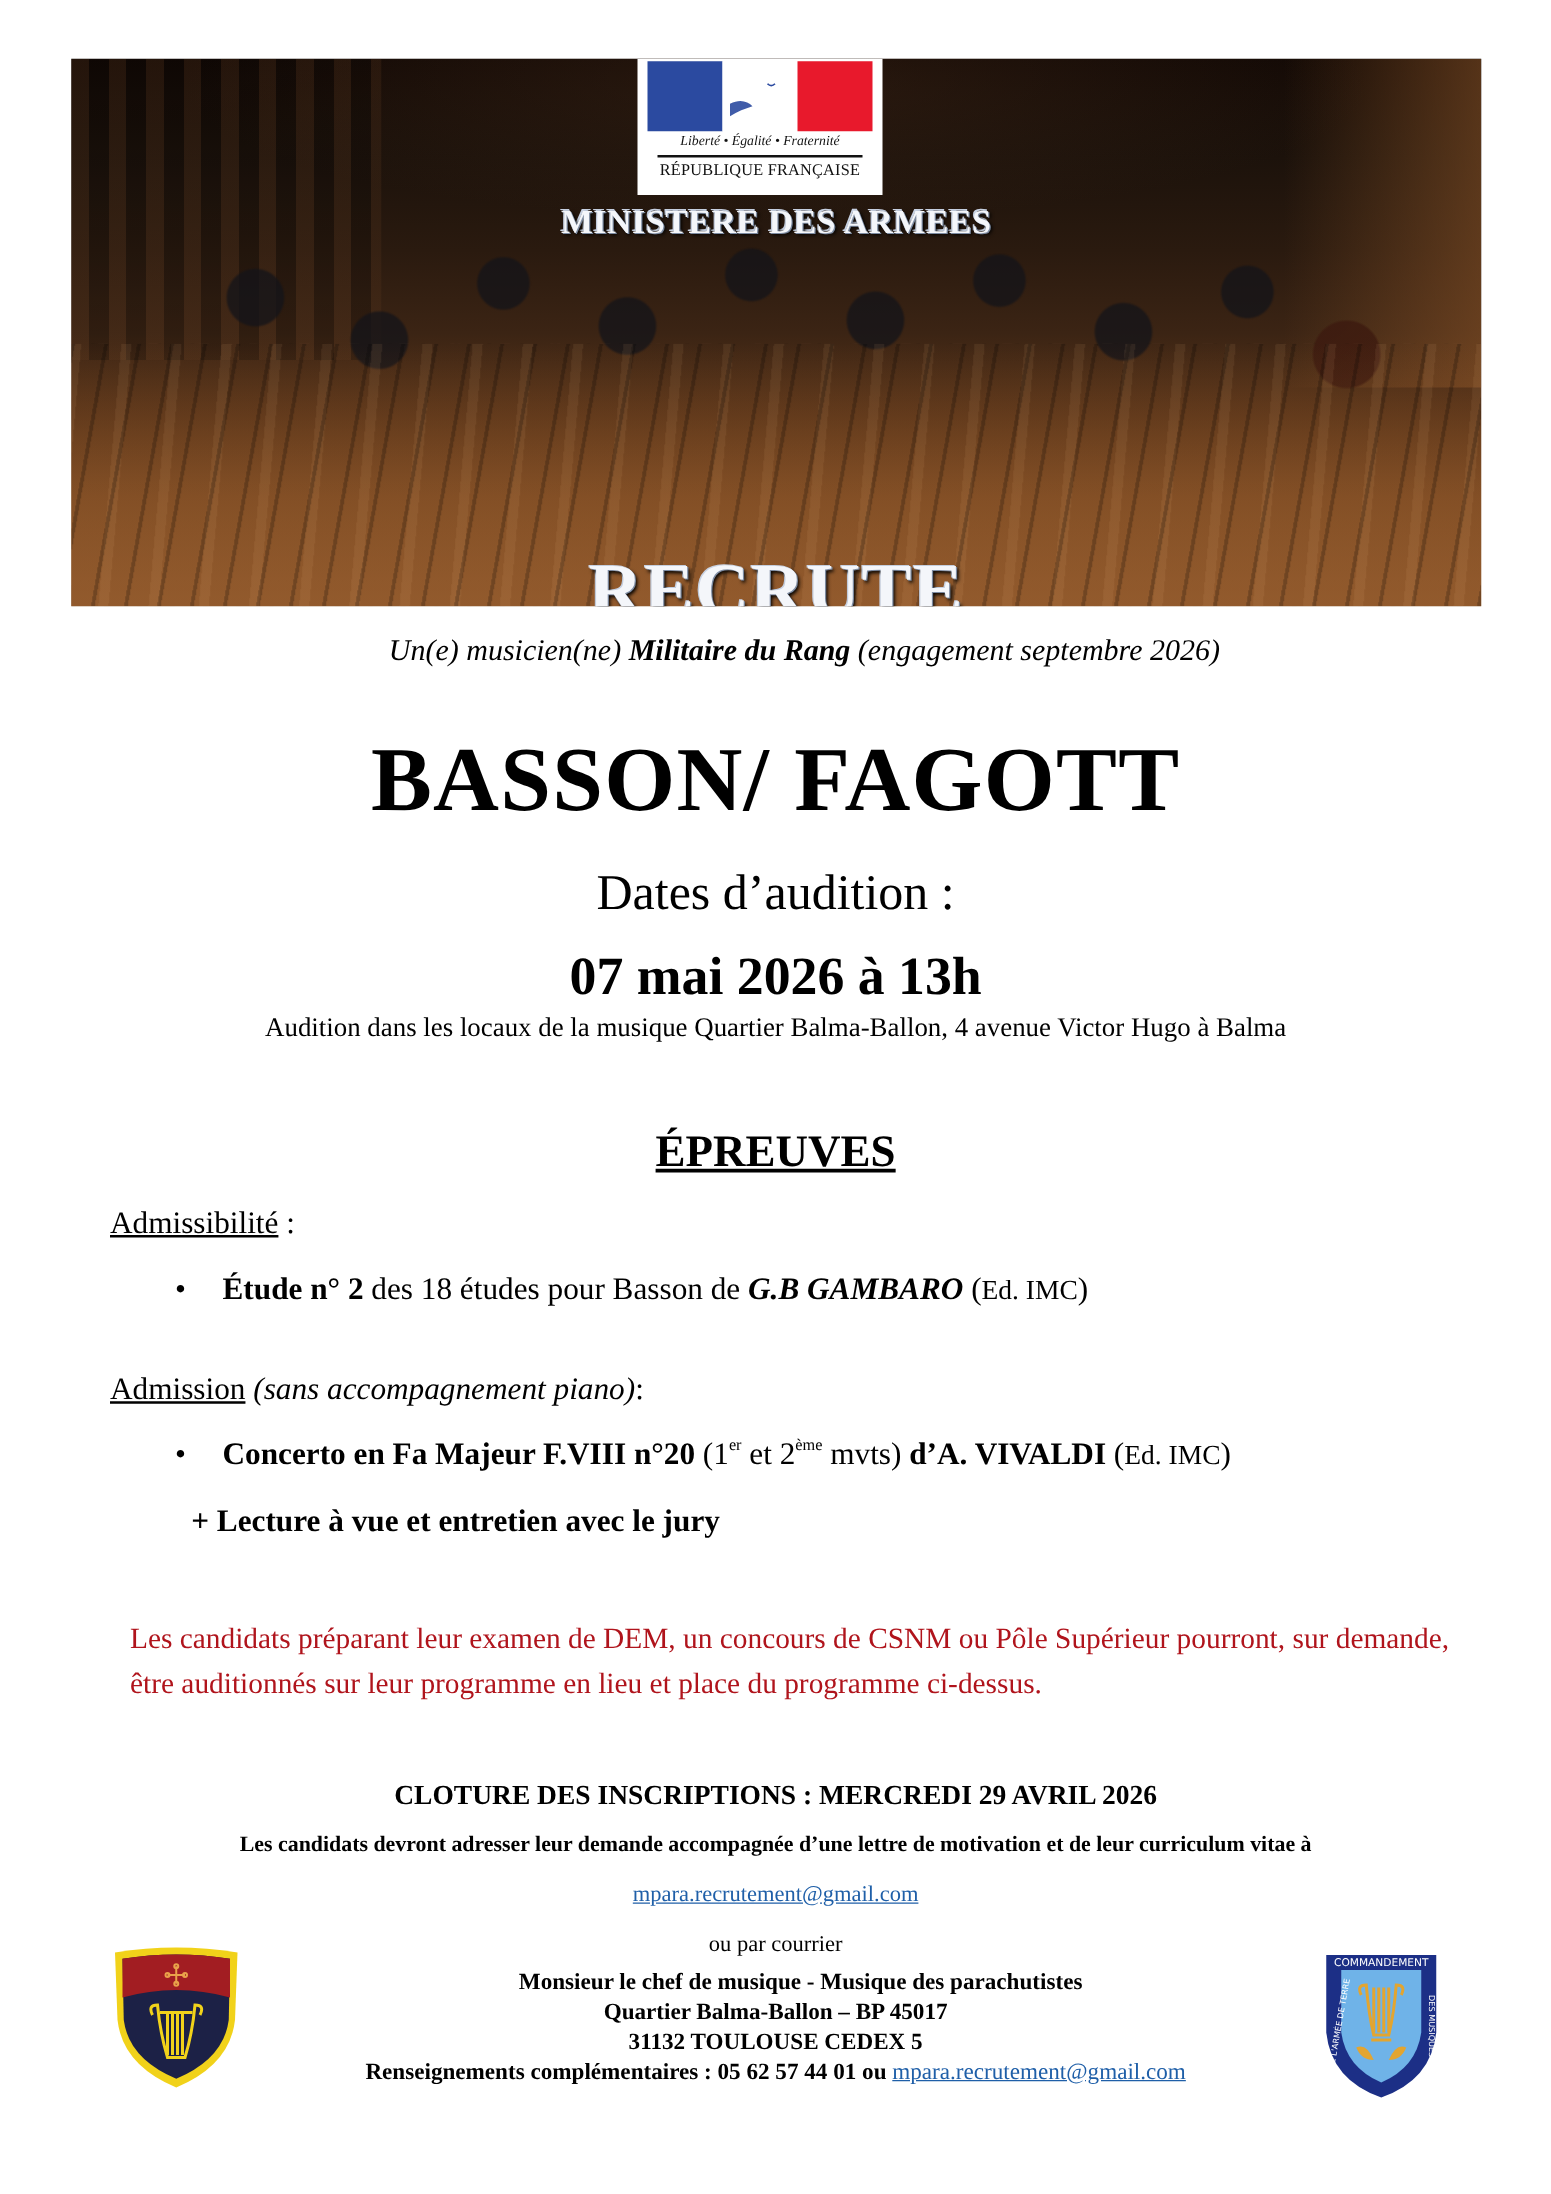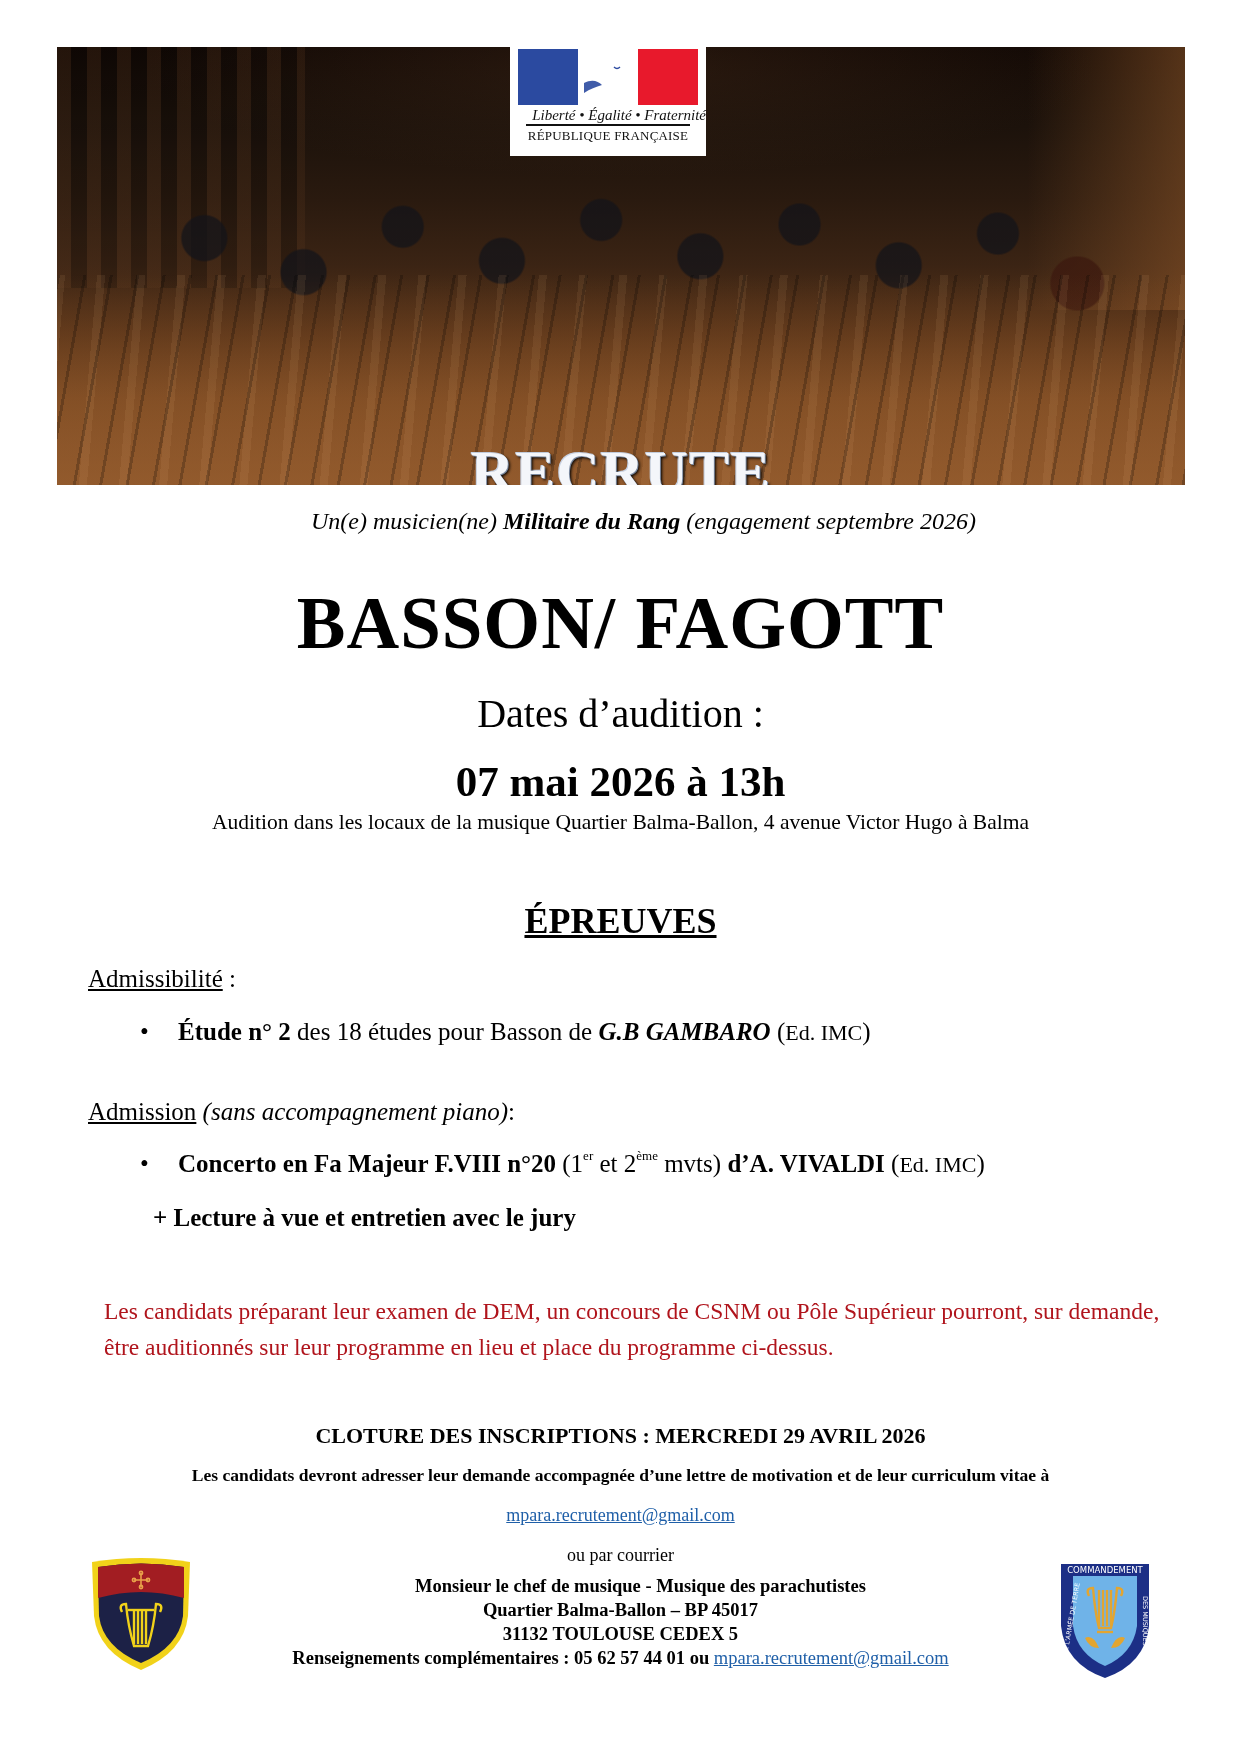--- a/index.html
+++ b/index.html
@@ -34,21 +34,21 @@
       radial-gradient(circle at 88% 28%, rgba(20,20,25,0.9) 0 20px, transparent 22px),
       radial-gradient(circle at 96% 50%, rgba(60,25,15,0.9) 0 26px, transparent 28px);
     opacity:0.85;
   }
   .rf-logo { position:absolute; left:453px; top:0; width:196px; height:109px; background:#fff; }
   .rf-flag { position:absolute; left:8px; top:2px; width:180px; height:56px; display:flex; }
   .rf-flag .b { flex:1; background:#2b4aa0; }
   .rf-flag .w { flex:1; background:#ffffff; }
   .rf-flag .r { flex:1; background:#e8192c; }
   .rf-marianne { position:absolute; left:70px; top:6px; width:56px; height:48px; }
-  .rf-motto { position:absolute; left:0; right:0; top:60px; text-align:right; font-style:italic; font-size:15px; color:#111; }
+  .rf-motto { position:absolute; left:0; right:0; top:60px; text-align:center; font-style:italic; font-size:11px; color:#111; }
   .rf-rule { position:absolute; left:16px; right:16px; top:77px; height:2px; background:#111; }
   .rf-name { position:absolute; left:0; right:0; top:81px; text-align:center; font-size:13px; color:#111; letter-spacing:0.2px; }
 
   .ban-text { position:absolute; left:0; right:0; text-align:center; color:#f4f6fa;
     text-shadow: 1px 1px 0 #7c8aa0, 2px 2px 3px #000, -1px -1px 0 #c9d3e4; }
   .ban-ministere { top:115px; font-size:27px; font-weight:bold; letter-spacing:0.5px; }
   .ban-title { top:195px; font-size:64px; font-weight:normal; letter-spacing:0.3px; }
   .ban-sub { top:275px; font-size:26px; font-style:italic; font-weight:bold; }
   .ban-recrute { top:355px; font-size:60px; font-weight:bold; letter-spacing:1px;margin-top:36px; }
 
@@ -107,20 +107,21 @@
     <svg class="rf-marianne" viewBox="0 0 56 48">
       <path d="M30 2 C44 2 52 12 50 24 C49 32 44 38 40 46 L22 46 C24 40 22 36 18 34 C10 34 6 28 10 22 C14 14 18 4 30 2 Z" fill="#ffffff"></path>
       <path d="M4 30 C12 26 18 28 22 32 C16 34 10 36 4 40 Z" fill="#2b4aa0" opacity="0.9"></path>
       <path d="M34 14 C36 16 38 16 40 14" stroke="#2b4aa0" stroke-width="1.4" fill="none"></path>
     </svg>
     <div class="rf-motto">Liberté • Égalité • Fraternité</div>
     <div class="rf-rule"></div>
     <div class="rf-name">RÉPUBLIQUE FRANÇAISE</div>
   </div>
 
+  <div class="ban-text ban-ministere">MINISTERE DES ARMEES</div>
   <div class="ban-text ban-recrute">RECRUTE</div>
 </div>
 
 <div class="center subtitle">
   <span>Un(e) musicien(ne) </span><b>Militaire du Rang</b><span> (engagement septembre 2026)</span>
 </div>
 
 <div class="center instrument">BASSON/ FAGOTT</div>
 <div class="center dates-label">Dates d’audition :</div>
 <div class="center dates-value">07 mai 2026 à 13h</div>

